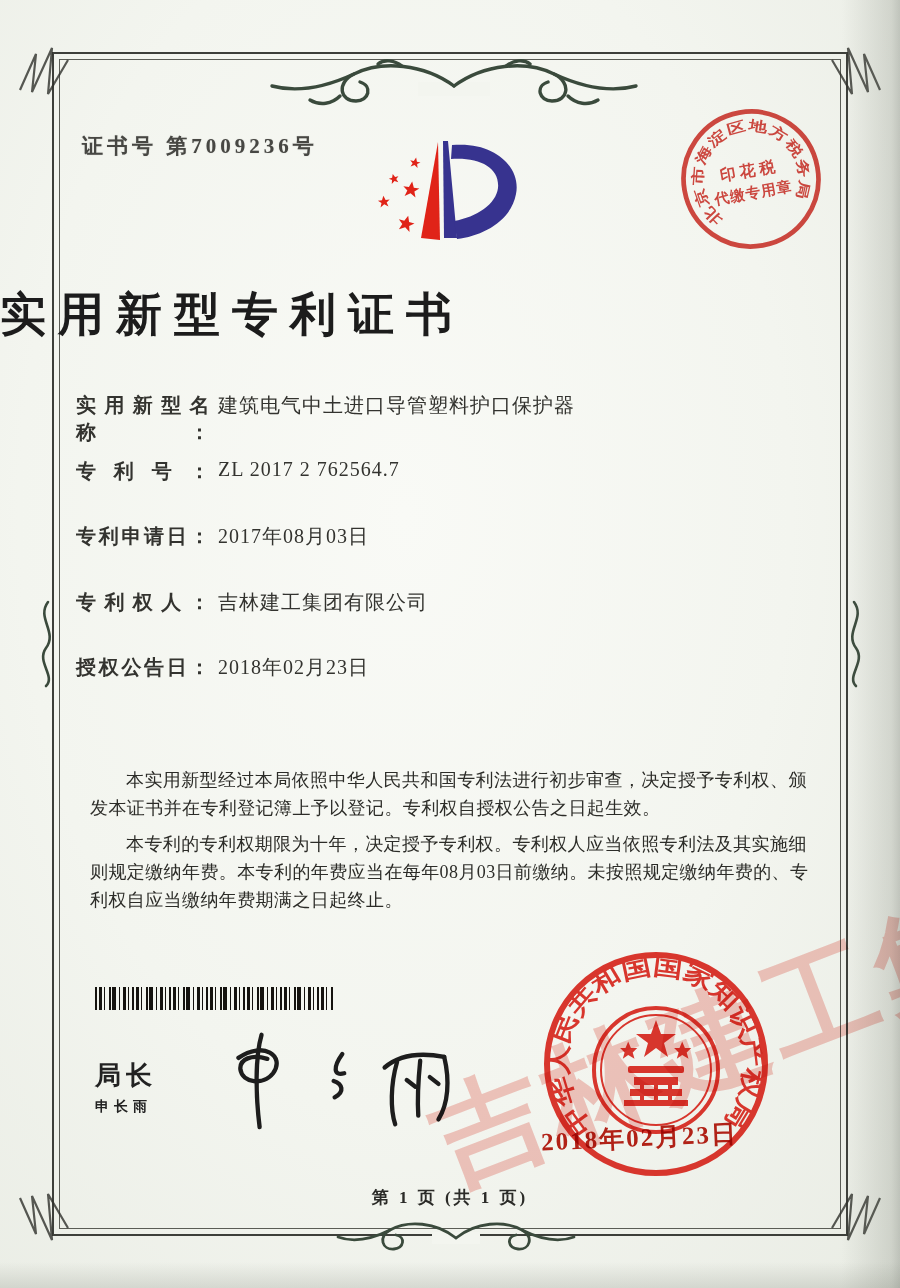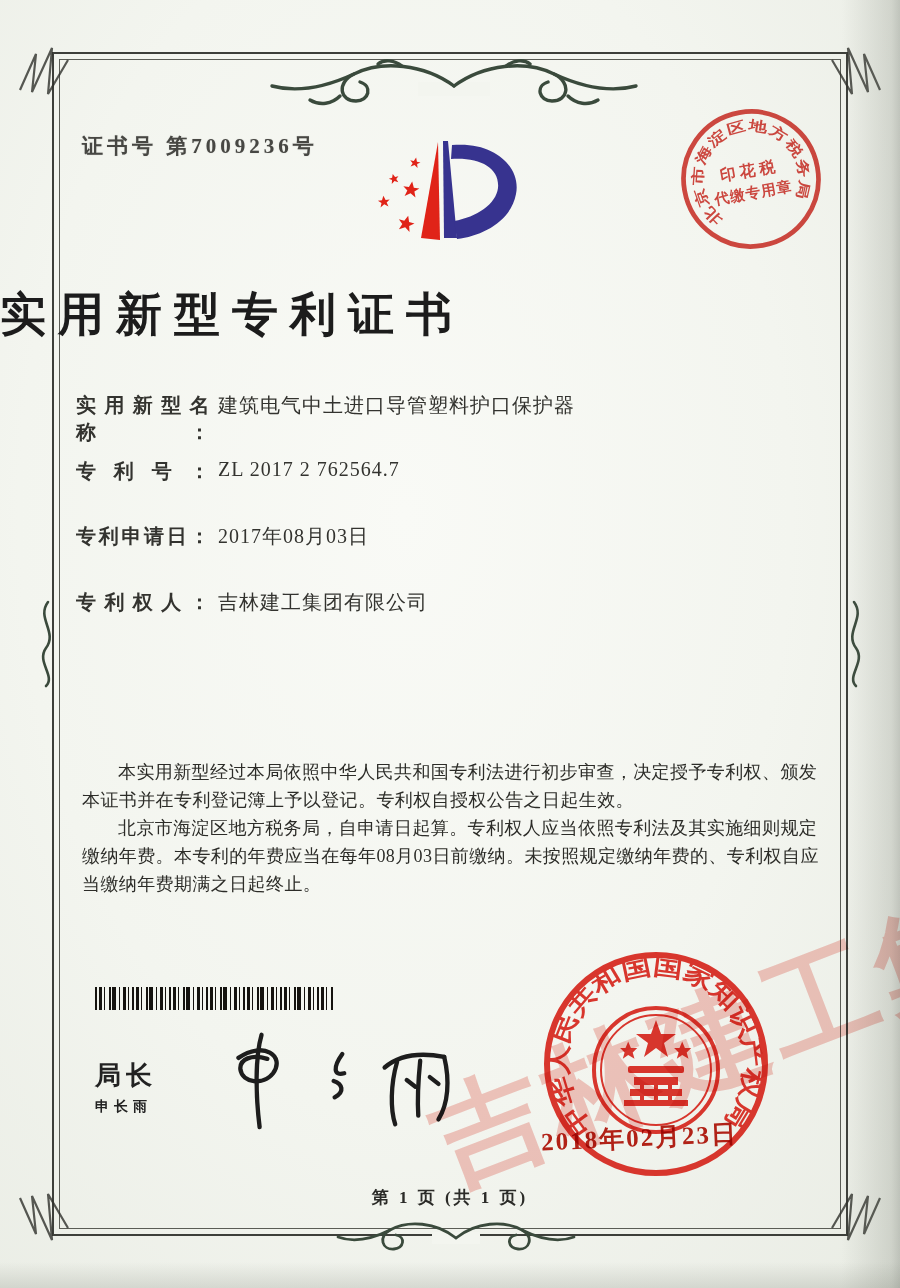--- a/index.html
+++ b/index.html
@@ -44,21 +44,21 @@
   }
   .fields{left:76px;top:392px;width:740px;}
   .field-row{height:65.5px;font-size:20px;color:#33332f;}
   .field-label{
     display:inline-block;width:134px;vertical-align:top;
     text-align:justify;text-align-last:justify;-moz-text-align-last:justify;
     font-weight:600;letter-spacing:0.5px;
   }
   .field-value{margin-left:8px;font-weight:500;letter-spacing:1px;}
   .paras{left:82px;top:758px;width:748px;font-size:18px;line-height:28px;color:#2c2c28;}
-  .paras p{margin:0;text-indent:2em;letter-spacing:0.4px;font-weight:500;}
+  .paras p{margin:8px;text-indent:2em;letter-spacing:0.4px;font-weight:500;}
   .barcode{
     left:95px;top:987px;width:238px;height:23px;
     background:repeating-linear-gradient(90deg,
       #15130f 0 2px, transparent 2px 4px,
       #15130f 4px 7px, transparent 7px 9px,
       #15130f 9px 10px, transparent 10px 14px,
       #15130f 14px 16px, transparent 16px 17px,
       #15130f 17px 21px, transparent 21px 24px,
       #15130f 24px 25px, transparent 25px 28px,
       #15130f 28px 31px, transparent 31px 33px,
@@ -189,25 +189,28 @@
     </div>
     <div class="field-row">
       <span class="field-label">专利号：</span><span class="field-value">ZL 2017 2 762564.7</span>
     </div>
     <div class="field-row">
       <span class="field-label">专利申请日：</span><span class="field-value">2017年08月03日</span>
     </div>
     <div class="field-row">
       <span class="field-label">专利权人：</span><span class="field-value">吉林建工集团有限公司</span>
     </div>
+    <div class="field-row">
+      <span class="field-label">授权公告日：</span><span class="field-value">2018年02月23日</span>
+    </div>
   </div>
 
   <div class="abs paras">
     <p>本实用新型经过本局依照中华人民共和国专利法进行初步审查，决定授予专利权、颁发本证书并在专利登记簿上予以登记。专利权自授权公告之日起生效。</p>
-    <p>北京市海淀区地方税务局，自申请日起算。专利权人应当依照专利法及其实施细则规定缴纳年费。本专利的年费应当在每年08月03日前缴纳。未按照规定缴纳年费的、专利权自应当缴纳年费期满之日起终止。</p>
+    <p>本专利的专利权期限为十年，决定授予专利权。专利权人应当依照专利法及其实施细则规定缴纳年费。本专利的年费应当在每年08月03日前缴纳。未按照规定缴纳年费的、专利权自应当缴纳年费期满之日起终止。</p>
   </div>
 
   <div class="abs barcode"></div>
 
   <div class="abs officer-title">局长</div>
   <div class="abs officer-name">申长雨</div>
   <svg class="abs signature" width="250" height="110" viewBox="0 0 260 110">
     <g fill="none" stroke="#1d1d1d" stroke-width="4.5" stroke-linecap="round" stroke-linejoin="round">
       <path d="M38,8 C31,32 32,72 36,104"></path>
       <path d="M14,32 C40,14 63,30 50,48 C40,61 18,58 16,44 C15,33 28,28 44,33"></path>

